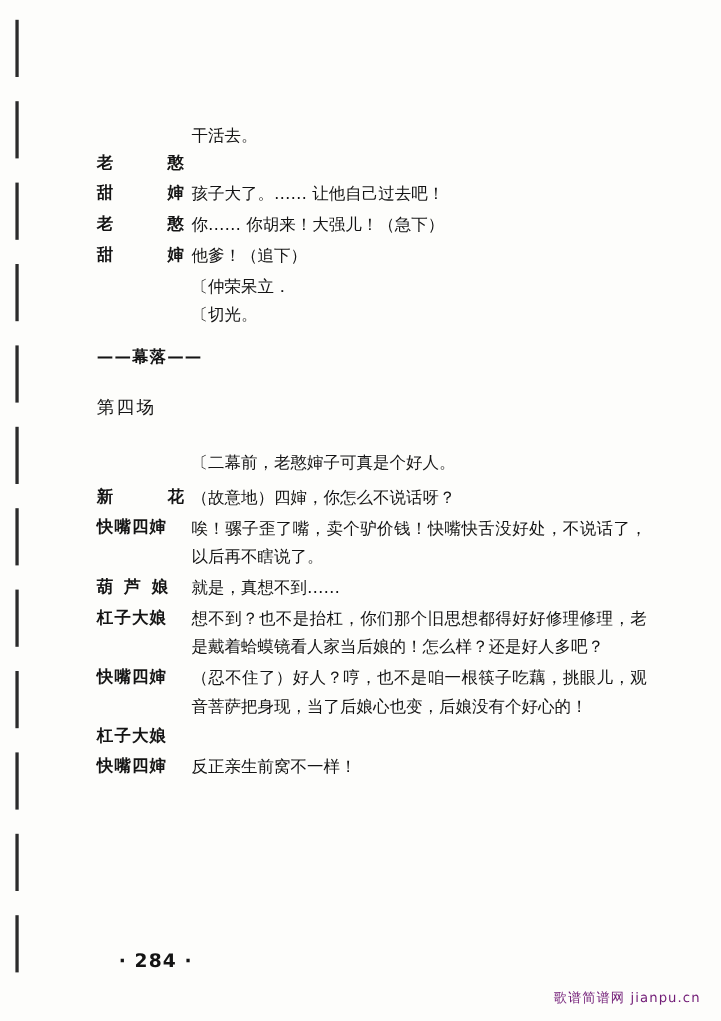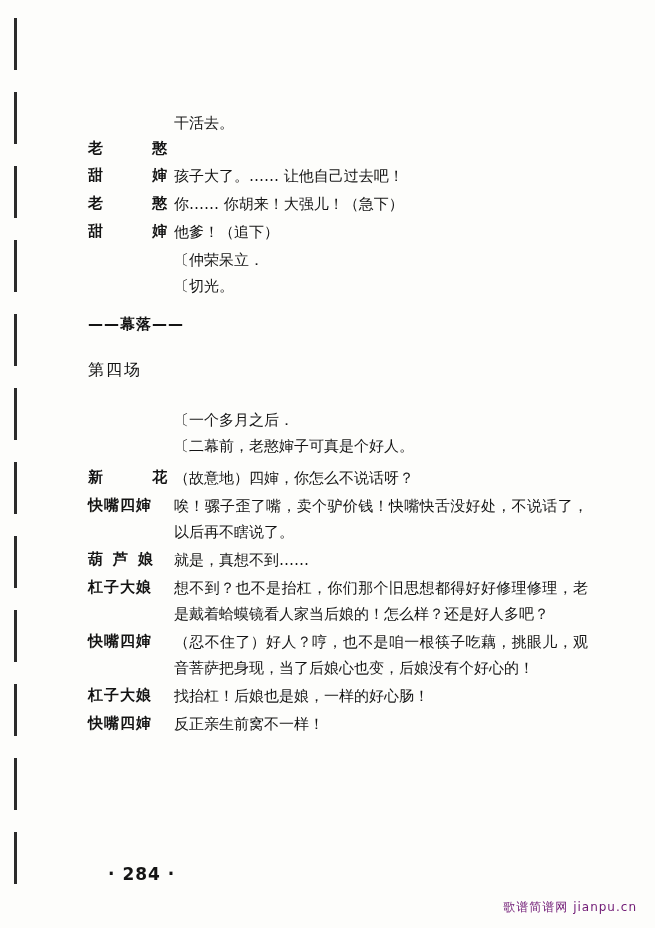--- a/index.html
+++ b/index.html
@@ -139,21 +139,20 @@
       <div class="text">他爹！（追下）</div>
     </div>
 
     <div class="stage">〔仲荣呆立．</div>
     <div class="stage">〔切光。</div>
 
     <div class="curtain">——幕落——</div>
 
     <div class="scene-title">第四场</div>
 
-    <div class="stage">〔一个多月之后．</div>
     <div class="stage">〔二幕前，老憨婶子可真是个好人。</div>
 
     <div class="gap-small"></div>
 
     <div class="line">
       <div class="speaker sp2">新   花</div>
       <div class="text">（故意地）四婶，你怎么不说话呀？</div>
     </div>
     <div class="line">
       <div class="speaker sp4">快嘴四婶</div>
@@ -166,21 +165,20 @@
     <div class="line">
       <div class="speaker sp4">杠子大娘</div>
       <div class="text">想不到？也不是抬杠，你们那个旧思想都得好好修理修理，老是戴着蛤蟆镜看人家当后娘的！怎么样？还是好人多吧？</div>
     </div>
     <div class="line">
       <div class="speaker sp4">快嘴四婶</div>
       <div class="text">（忍不住了）好人？哼，也不是咱一根筷子吃藕，挑眼儿，观音菩萨把身现，当了后娘心也变，后娘没有个好心的！</div>
     </div>
     <div class="line">
       <div class="speaker sp4">杠子大娘</div>
-      <div class="text">找抬杠！后娘也是娘，一样的好心肠！</div>
     </div>
     <div class="line">
       <div class="speaker sp4">快嘴四婶</div>
       <div class="text">反正亲生前窝不一样！</div>
     </div>
 
   </div>
 
   <div class="pagenum">· 284 ·</div>
   <div class="watermark">歌谱简谱网 jianpu.cn</div>

